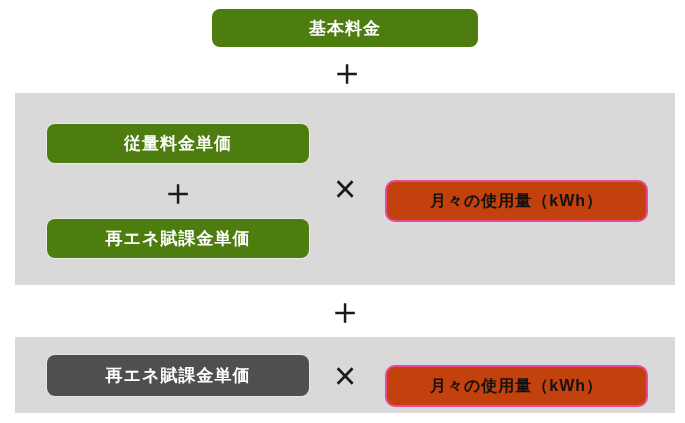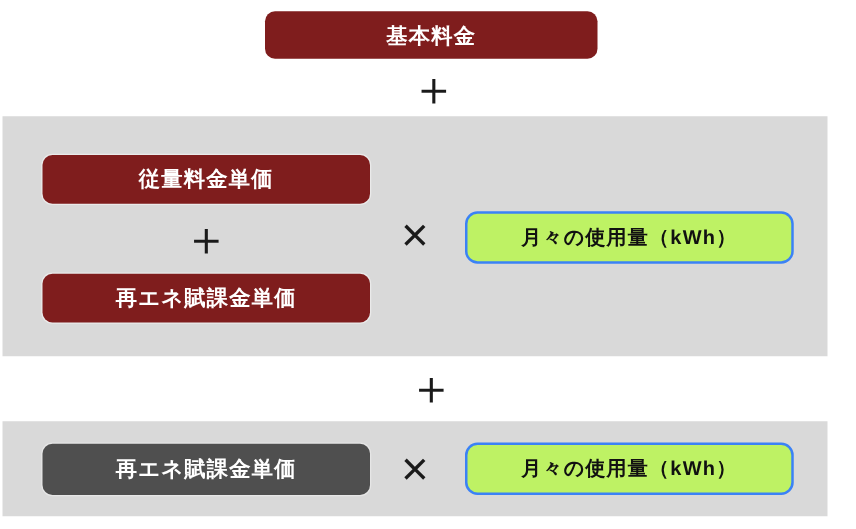--- a/index.html
+++ b/index.html
@@ -19,43 +19,44 @@
     position: absolute;
     display: flex;
     align-items: center;
     justify-content: center;
     font-weight: bold;
     letter-spacing: 1px;
     box-sizing: border-box;
     white-space: nowrap;
   }
   .box.green {
-    background: #7f1d1d;
+    background: #4d7c0f;
     color: #ffffff;
     border-radius: 8px;
     font-size: 17px;
     box-shadow: 0 0 0 1px rgba(255,255,255,0.45);
   }
   .box.dark {
     background: #4f4f4f;
     color: #ffffff;
     border-radius: 8px;
     font-size: 17px;
     box-shadow: 0 0 0 1px rgba(255,255,255,0.35);
   }
   .box.white {
-    background: #bef264;
+    background: #c2410c;
     color: #111111;
-    border: 2px solid #3b82f6;
+    border: 2px solid #ec4899;
     border-radius: 10px;
     font-size: 16px;
+    margin-top: 11px;
   }
   .gray-section {
     position: absolute;
-    left: 2px;
+    left: 15px;
     width: 660px;
     background: #d9d9d9;
     text-decoration: underline;
   }
   .op {
     position: absolute;
     width: 60px;
     text-align: center;
     color: #1a1a1a;
     font-size: 38px;

